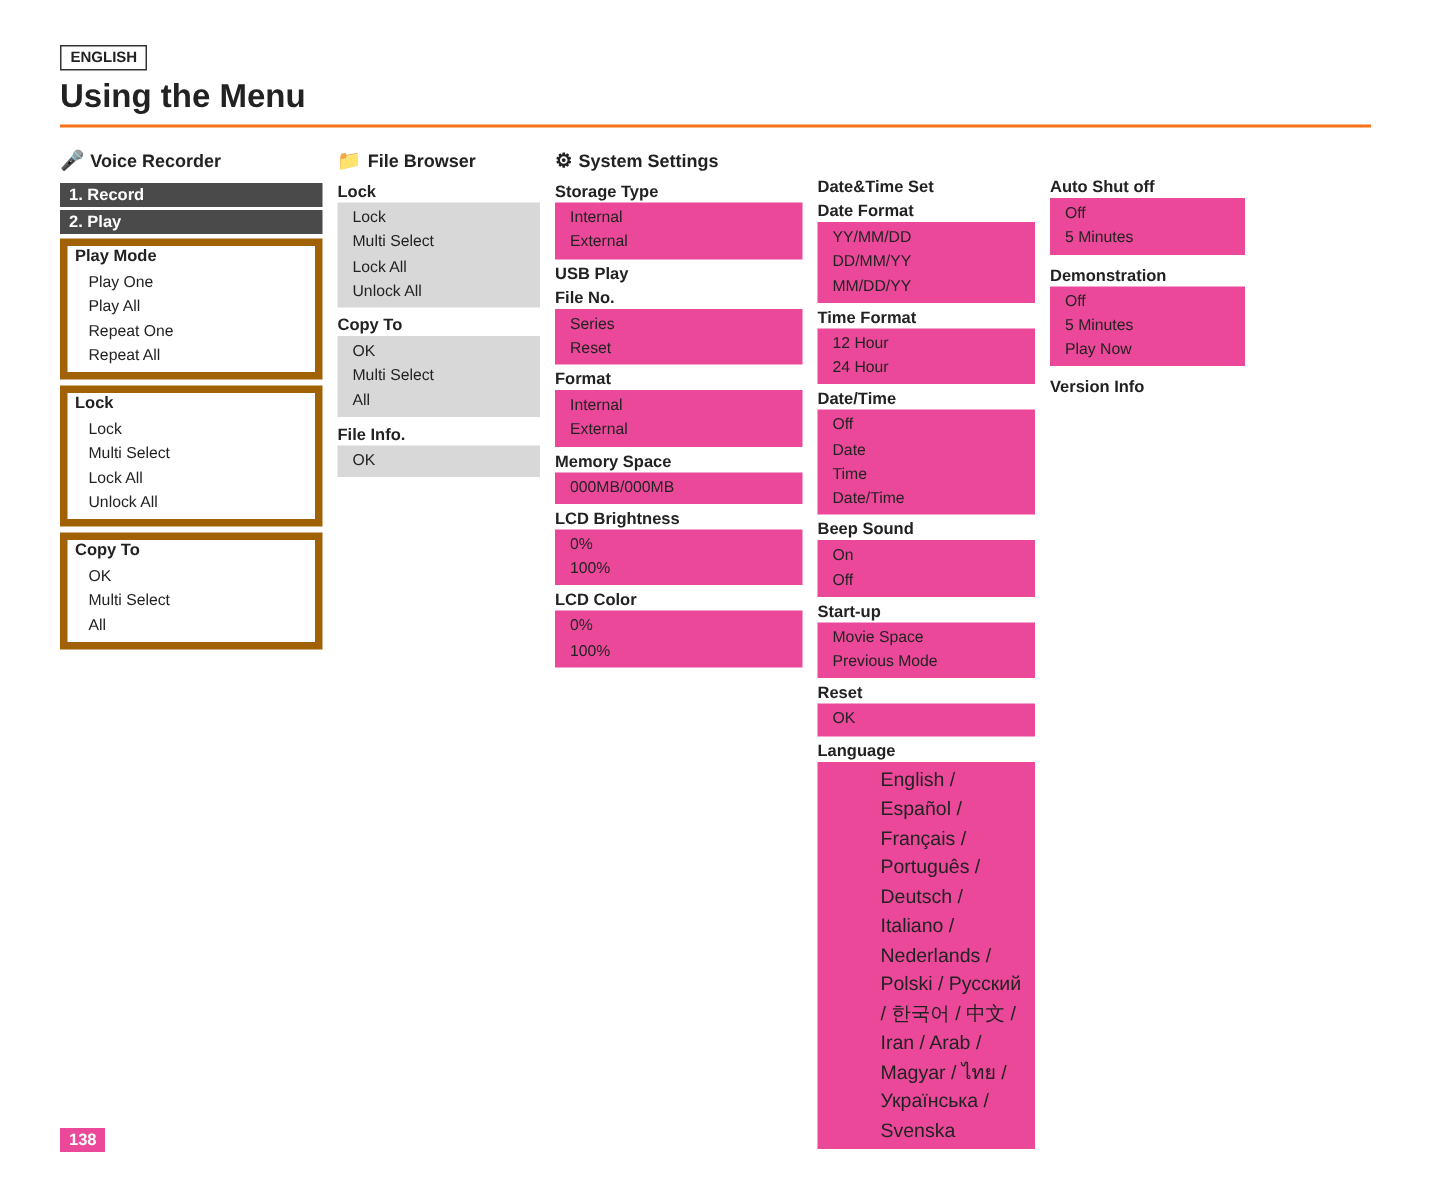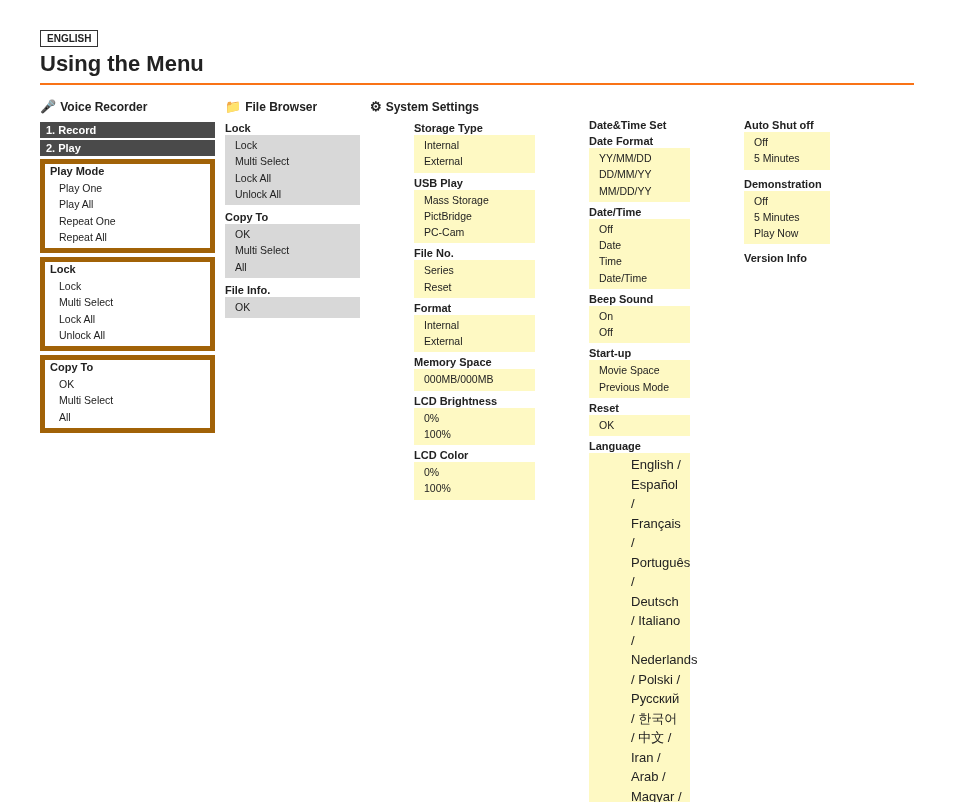--- a/index.html
+++ b/index.html
@@ -105,29 +105,28 @@
     }
 
     
     .sys-col {
       width: 175px;
       flex-shrink: 0;
       padding-left: 10px;
     }
     .ss-group {
       margin-bottom: 4px;
-      margin-left: 44px;
     }
     .ss-group-label {
       font-size: 11px;
       font-weight: bold;
       margin-bottom: 1px;
     }
     .ss-sub {
-      background: #fef9c3;
+      background: #ec4899;
       padding: 2px 6px 3px 10px;
       font-size: 10.5px;
       line-height: 1.55;
     }
 
     
     .dt-col {
       width: 155px;
       flex-shrink: 0;
       padding-left: 10px;
@@ -240,25 +239,20 @@
       </div>
       <div class="ss-group">
         <div class="ss-group-label">Storage Type</div>
         <div class="ss-sub">
           <div>Internal</div>
           <div>External</div>
         </div>
       </div>
       <div class="ss-group">
         <div class="ss-group-label">USB Play</div>
-        <div class="ss-sub">
-          <div>Mass Storage</div>
-          <div>PictBridge</div>
-          <div>PC-Cam</div>
-        </div>
       </div>
       <div class="ss-group">
         <div class="ss-group-label">File No.</div>
         <div class="ss-sub">
           <div>Series</div>
           <div>Reset</div>
         </div>
       </div>
       <div class="ss-group">
         <div class="ss-group-label">Format</div>
@@ -293,20 +287,27 @@
       <div style="height:20px;"></div>
       <div class="ss-group">
         <div class="ss-group-label">Date&amp;Time Set</div>
       </div>
       <div class="ss-group">
         <div class="ss-group-label">Date Format</div>
         <div class="ss-sub">
           <div>YY/MM/DD</div>
           <div>DD/MM/YY</div>
           <div>MM/DD/YY</div>
+        </div>
+      </div>
+      <div class="ss-group">
+        <div class="ss-group-label">Time Format</div>
+        <div class="ss-sub">
+          <div>12 Hour</div>
+          <div>24 Hour</div>
         </div>
       </div>
       <div class="ss-group">
         <div class="ss-group-label">Date/Time</div>
         <div class="ss-sub">
           <div>Off</div>
           <div>Date</div>
           <div>Time</div>
           <div>Date/Time</div>
         </div>

